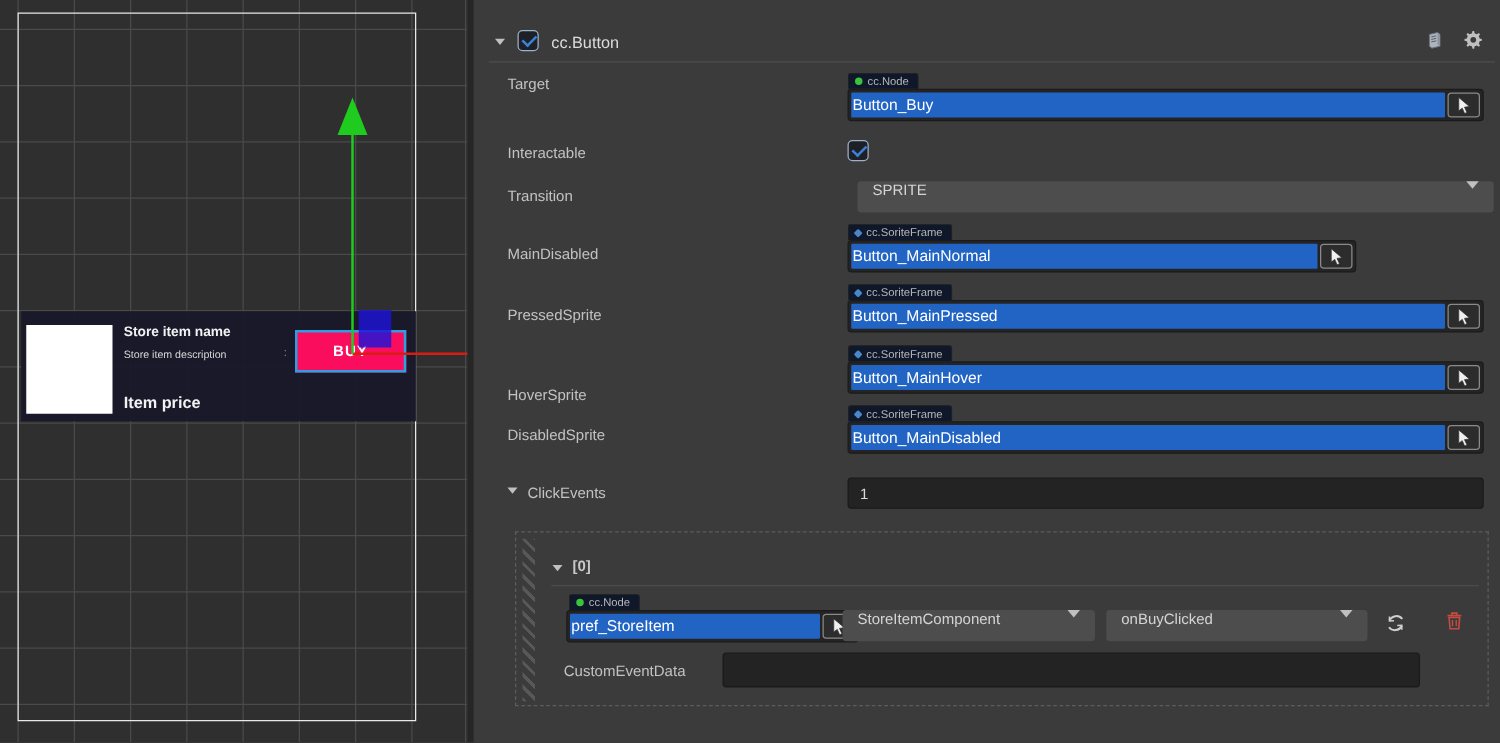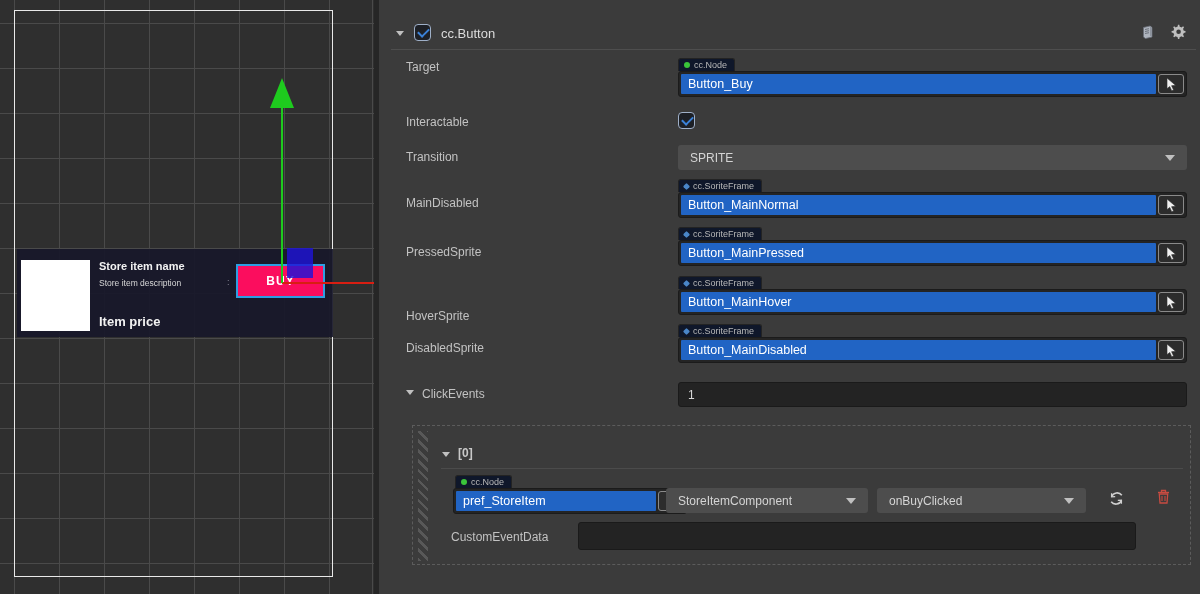--- a/index.html
+++ b/index.html
@@ -53,27 +53,27 @@
   .badge { position:absolute; left:299px; height:13px; background:#0f172a; border:1px solid #232323;
     border-bottom:none; border-radius:3px 3px 0 0; display:inline-flex; align-items:center;
     padding:0 7px 0 5px; font-size:9px; color:#b8b8b8; width:auto; white-space:nowrap; }
   .dot { width:6px; height:6px; border-radius:50%; margin-right:4px; display:inline-block; }
   .dot.green { background:#3ac43a; }
   .dot.blue  { background:#4a86c8; border-radius:1px; transform:rotate(45deg); width:5px; height:5px; }
 
   .objfield { position:absolute; height:26px; background:#242424; border:1px solid #1b1b1b;
     border-radius:3px; display:flex; align-items:stretch; padding:2px; }
   .objfield .val { flex:1; background:#2164c4; color:#ffffff; font-size:12.5px;
-    display:flex; align-items:center; padding-left:7px; border-radius:1px;
+    display:flex; align-items:center; padding-left:1px; border-radius:1px;
     white-space:nowrap; overflow:hidden; }
   .objfield .picker { width:26px; margin-left:2px; background:#2c2c2c; border:1px solid #8a8a8a;
     border-radius:3px; display:flex; align-items:center; justify-content:center; }
 
   .dropdown { position:absolute; height:25px; background:#4d4d4d; border-radius:3px;
-    display:flex; align-items:center; padding:0 12px; font-size:12px; color:#d4d4d4; }
+    display:flex; align-items:flex-start; padding:0 12px; font-size:12px; color:#d4d4d4;margin-left:8px; }
   .dropdown .dd-text { flex:1; white-space:nowrap; overflow:hidden; }
 
   .textinput { position:absolute; height:25px; background:#232323; border:1px solid #1a1a1a;
     border-radius:3px; color:#d8d8d8; font-size:12px; display:flex; align-items:center; padding:0 9px; }
 
   #event-group { position:absolute; left:33px; top:425px; width:779px; height:140px;
     border:1px dashed #5c5c5c; }
   #event-hatch { position:absolute; left:5px; top:5px; width:10px; height:130px;
     background:repeating-linear-gradient(45deg,#585858 0 2.5px,transparent 2.5px 7px); }
   #event-index-arrow { position:absolute; left:29px; top:26px; }
@@ -177,21 +177,21 @@
   <div class="dropdown" style="left:299px; top:145px; width:509px;">
     <span class="dd-text">SPRITE</span>
     <span class="tri-down big"></span>
   </div>
 
   <div class="prop-label" style="top:196px">MainDisabled</div>
   <div class="badge" style="top:179px">
     <span class="dot blue"></span>
     <span>cc.SoriteFrame</span>
   </div>
-  <div class="objfield" style="left:299px; top:192px; width:509px;">
+  <div class="objfield" style="left:299px; top:192px; width:407px;">
     <div class="val">Button_MainNormal</div>
     <div class="picker">
       <svg width="12" height="14" viewBox="0 0 12 14">
           <path d="M2 1 L10.5 8.2 L6.6 8.7 L8.6 13 L6.7 13.8 L4.8 9.5 L2 11.6 Z" fill="#f0f0f0" stroke="#333" stroke-width="0.6"></path>
         </svg>
     </div>
   </div>
 
   <div class="prop-label" style="top:245px">PressedSprite</div>
   <div class="badge" style="top:227px">

